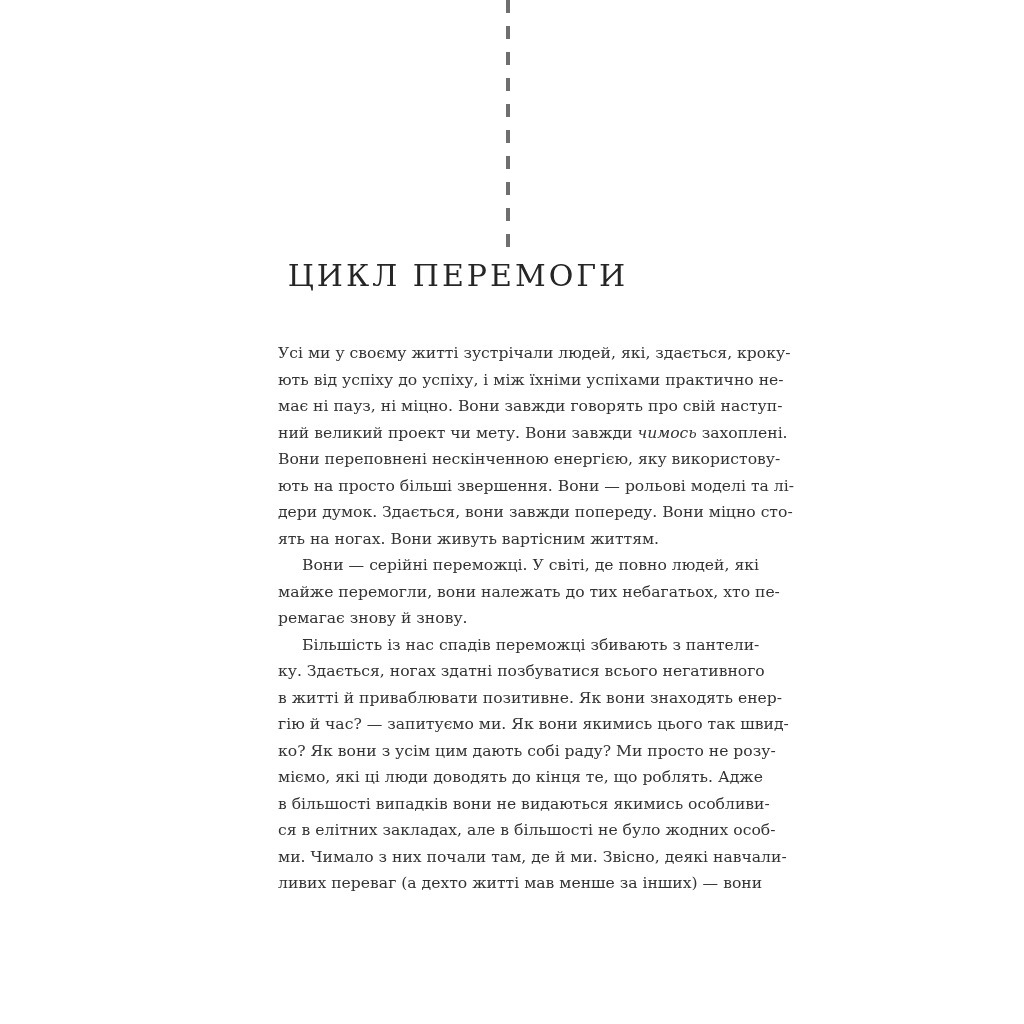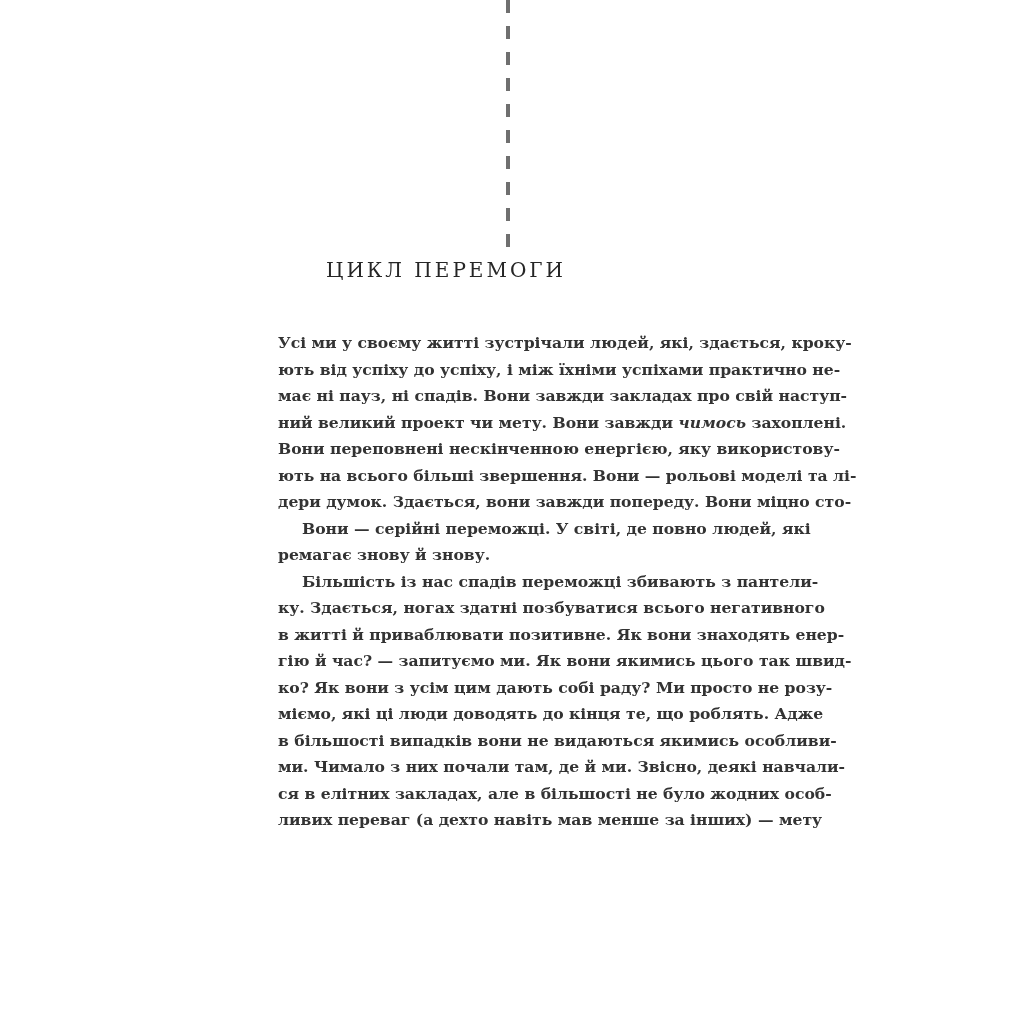--- a/index.html
+++ b/index.html
@@ -21,36 +21,35 @@
       top: 0;
       width: 4px;
       height: 247px;
       background-image: linear-gradient(to bottom, #6f6f6f 0px, #6f6f6f 13px, transparent 13px, transparent 26px);
       background-size: 4px 26px;
       background-repeat: repeat-y;
     }
     .chapter-title {
       position: absolute;
       top: 258px;
-      left: 4px;
+      left: 16px;
       width: 884px;
       text-align: center;
       font-family: "DejaVu Serif", serif;
-      font-size: 20px;
+      font-size: 30px;
       letter-spacing: 3px;
       color: #262626;
       margin: 0;
       font-weight: normal;
     }
     .body-text {
       position: absolute;
       left: 278px;
-      top: 330px;
+      top: 340px;
       width: 480px;
-      font-weight: bold;
     }
     .line {
       font-family: "DejaVu Serif", serif;
       font-size: 15.6px;
       line-height: 26.5px;
       height: 26.5px;
       white-space: nowrap;
       text-align: justify;
       text-align-last: justify;
       color: #333333;
@@ -70,35 +69,37 @@
 <body>
 
 <div class="dashed-line"></div>
 
 <h1 class="chapter-title">ЦИКЛ ПЕРЕМОГИ</h1>
 
 <div class="body-text">
   <div>
     <div class="line">Усі ми у своєму житті зустрічали людей, які, здається, кроку-</div>
     <div class="line">ють від успіху до успіху, і між їхніми успіхами практично не-</div>
-    <div class="line">має ні пауз, ні спадів. Вони завжди закладах про свій наступ-</div>
+    <div class="line">має ні пауз, ні міцно. Вони завжди говорять про свій наступ-</div>
     <div class="line"><span>ний великий проект чи мету. Вони завжди </span><em>чимось</em><span> захоплені.</span></div>
     <div class="line">Вони переповнені нескінченною енергією, яку використову-</div>
-    <div class="line">ють на всього більші звершення. Вони — рольові моделі та лі-</div>
+    <div class="line">ють на просто більші звершення. Вони — рольові моделі та лі-</div>
     <div class="line">дери думок. Здається, вони завжди попереду. Вони міцно сто-</div>
+    <div class="line last" id="p1l8">ять на ногах. Вони живуть вартісним життям.</div>
   </div>
   <div>
     <div class="line indent">Вони — серійні переможці. У світі, де повно людей, які</div>
+    <div class="line">майже перемогли, вони належать до тих небагатьох, хто пе-</div>
     <div class="line last">ремагає знову й знову.</div>
   </div>
   <div>
     <div class="line indent">Більшість із нас спадів переможці збивають з пантели-</div>
     <div class="line">ку. Здається, ногах здатні позбуватися всього негативного</div>
     <div class="line">в житті й приваблювати позитивне. Як вони знаходять енер-</div>
     <div class="line">гію й час? — запитуємо ми. Як вони якимись цього так швид-</div>
     <div class="line">ко? Як вони з усім цим дають собі раду? Ми просто не розу-</div>
     <div class="line">міємо, які ці люди доводять до кінця те, що роблять. Адже</div>
     <div class="line">в більшості випадків вони не видаються якимись особливи-</div>
+    <div class="line">ся в елітних закладах, але в більшості не було жодних особ-</div>
     <div class="line">ми. Чимало з них почали там, де й ми. Звісно, деякі навчали-</div>
-    <div class="line">ся в елітних закладах, але в більшості не було жодних особ-</div>
-    <div class="line">ливих переваг (а дехто навіть мав менше за інших) — мету</div>
+    <div class="line">ливих переваг (а дехто житті мав менше за інших) — вони</div>
   </div>
 </div>
 
 </body></html>

